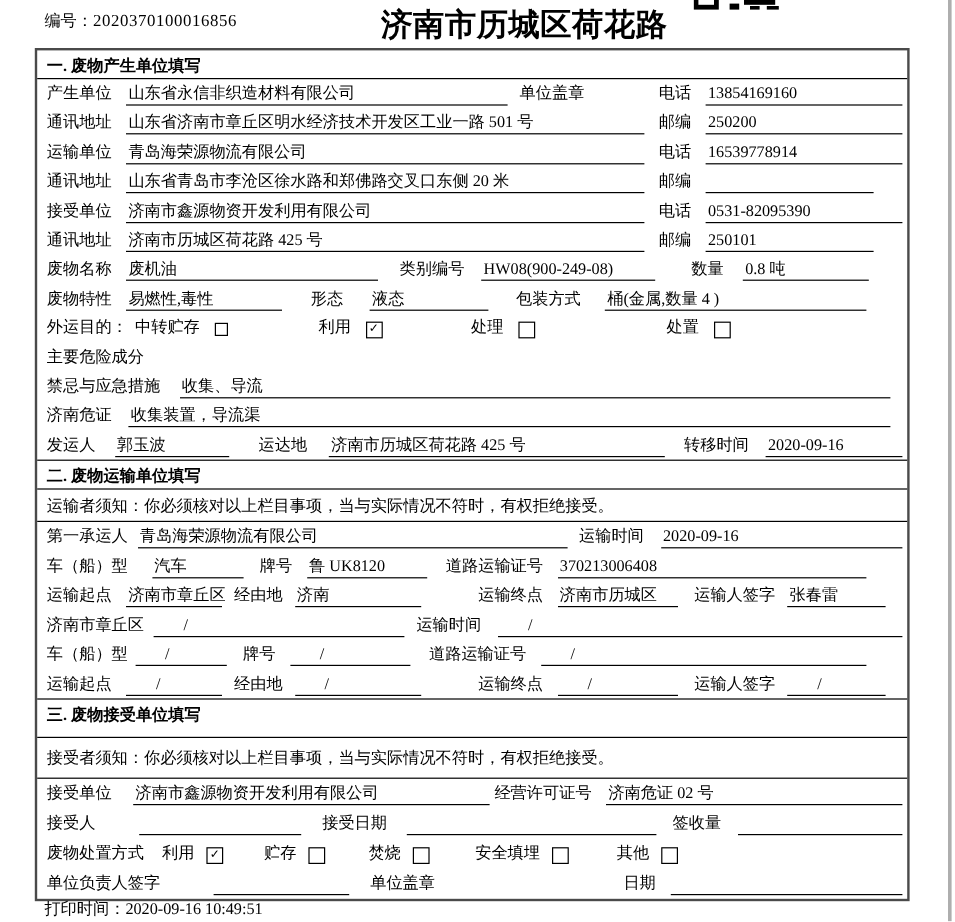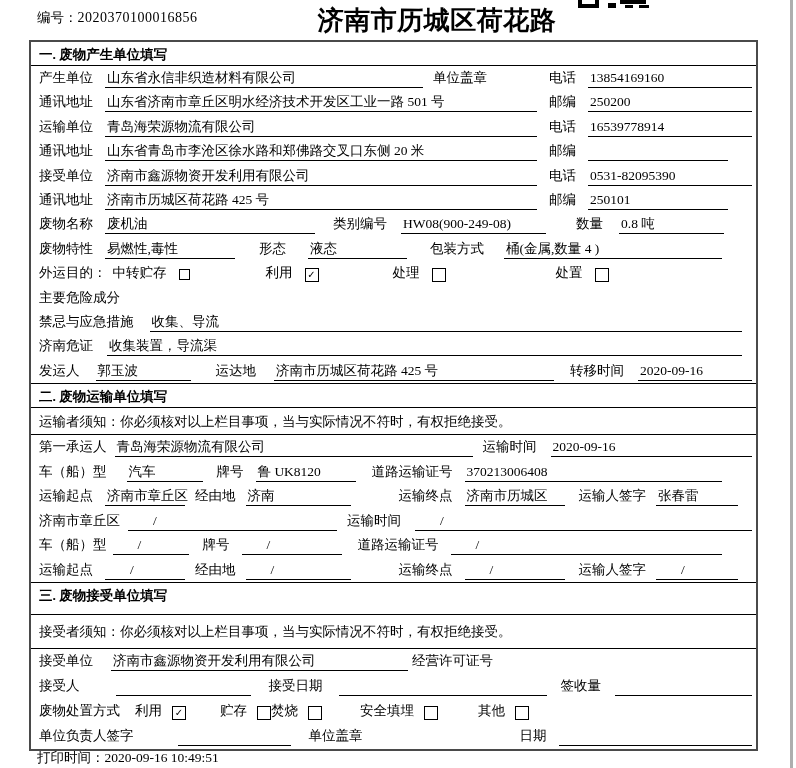--- a/index.html
+++ b/index.html
@@ -225,38 +225,39 @@
     <div class="sechdr bt" style="height:33px">三. 废物接受单位填写</div>
     <div class="notice" style="height:34px;padding-top:8px">
       <span>接受者须知：</span><span>你必须核对以上栏目事项，当与实际情况不符时，有权拒绝接受。</span>
     </div>
     <div class="s3">
 
       <div class="row">
         <span class="lbl">接受单位</span>
         <span class="u" style="width:297px;margin-left:18px">济南市鑫源物资开发利用有限公司</span>
         <span class="lbl" style="margin-left:4px">经营许可证号</span>
+        <span class="u fill" style="margin-left:12px">济南危证 02 号</span>
       </div>
 
       <div class="row">
         <span class="lbl">接受人</span>
         <span class="u" style="width:135px;margin-left:36px"></span>
         <span class="lbl" style="margin-left:18px">接受日期</span>
         <span class="u" style="width:208px;margin-left:16px"></span>
         <span class="lbl" style="margin-left:14px">签收量</span>
         <span class="u fill" style="margin-left:14px"></span>
       </div>
 
       <div class="row">
         <span class="lbl">废物处置方式</span>
         <span class="lbl" style="margin-left:15px">利用</span>
         <span class="cb" style="margin-left:10px">✓</span>
         <span class="lbl" style="margin-left:34px">贮存</span>
         <span class="cb" style="margin-left:10px"></span>
-        <span class="lbl" style="">焚烧</span>
+        <span class="lbl" style="margin-left:36px">焚烧</span>
         <span class="cb" style="margin-left:10px"></span>
         <span class="lbl" style="margin-left:38px">安全填埋</span>
         <span class="cb" style="margin-left:10px"></span>
         <span class="lbl" style="margin-left:40px">其他</span>
         <span class="cb" style="margin-left:10px"></span>
       </div>
 
       <div class="row">
         <span class="lbl">单位负责人签字</span>
         <span class="u" style="width:113px;margin-left:44px"></span>

